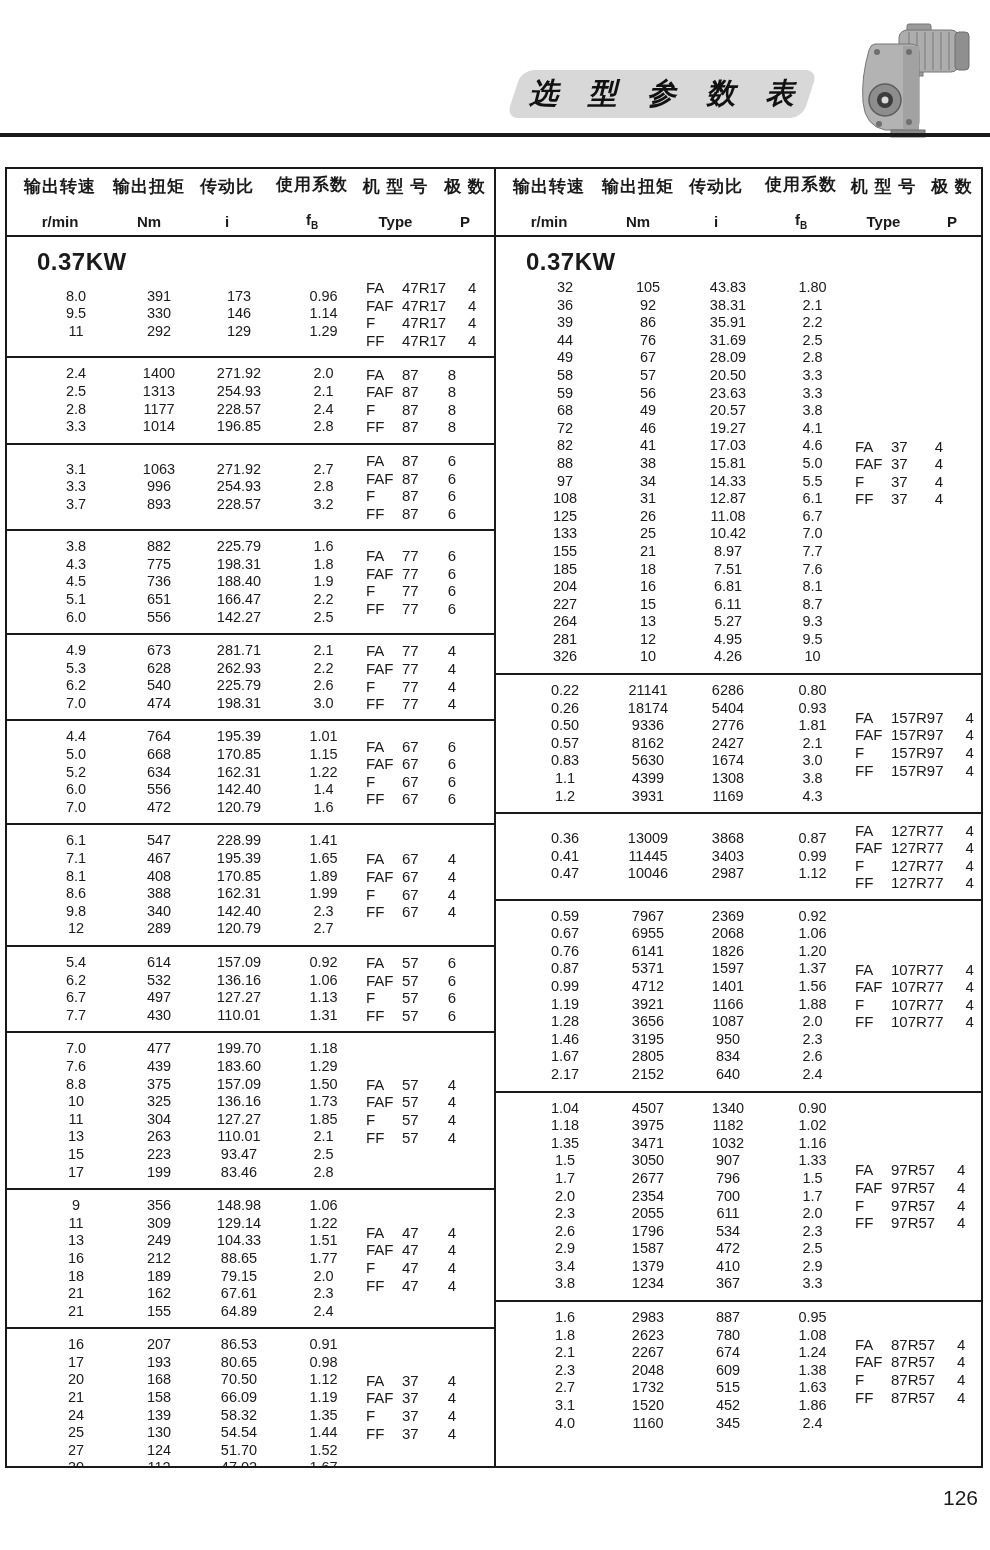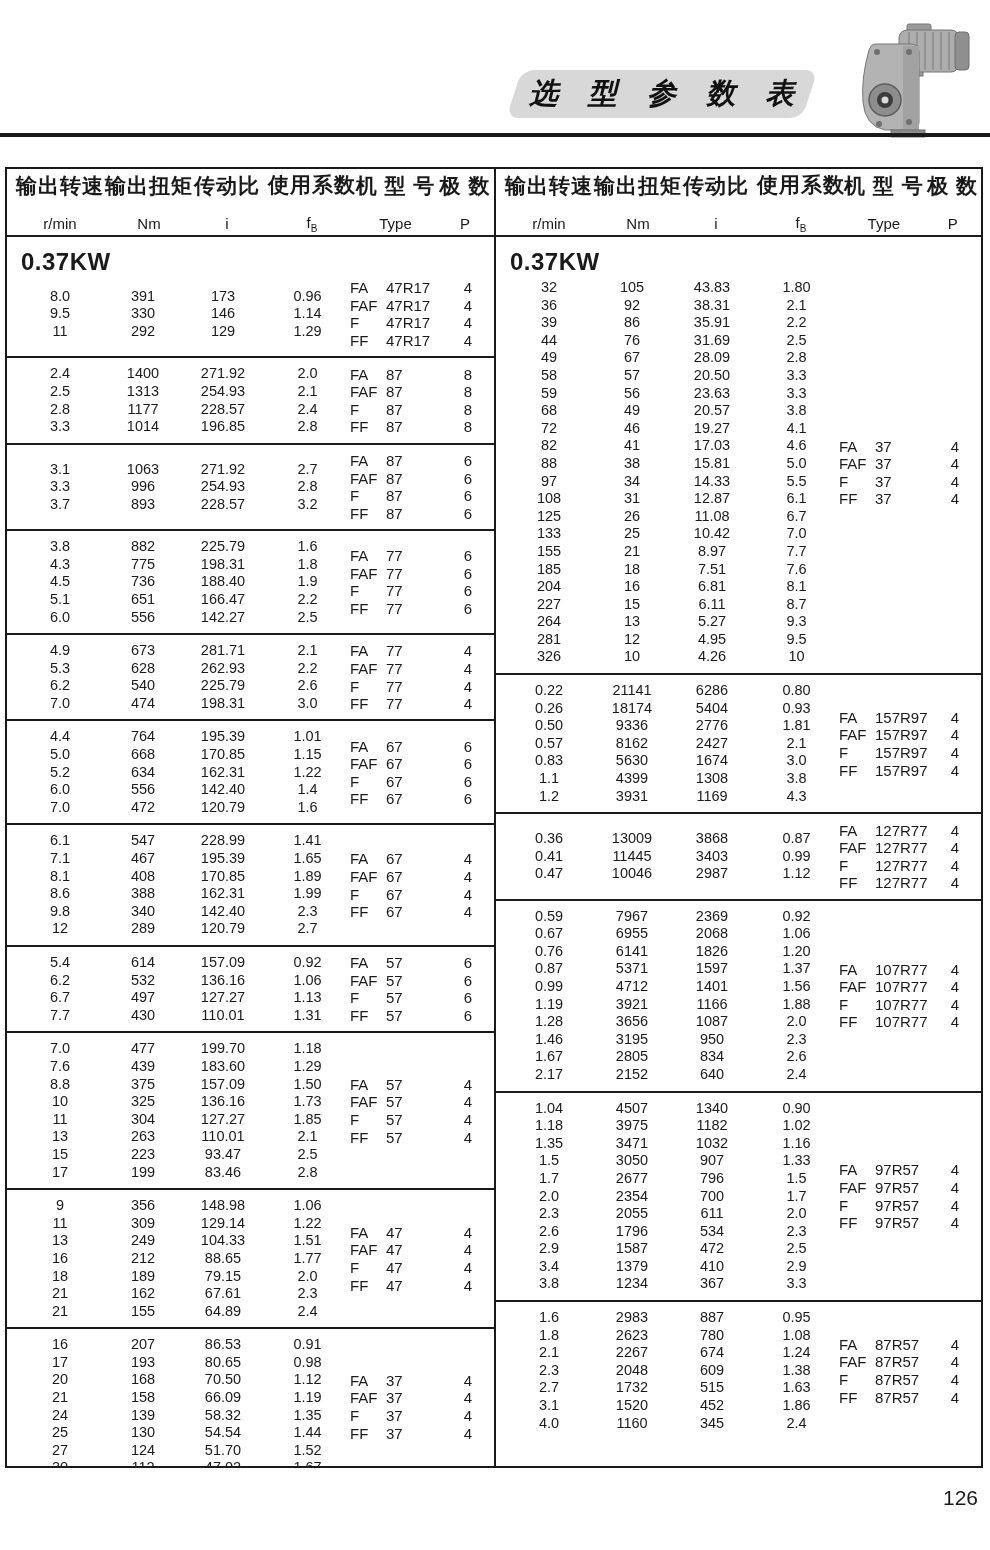--- a/index.html
+++ b/index.html
@@ -26,25 +26,25 @@
     border:2px solid #1a1a1a;display:flex;box-sizing:border-box;background:#fff;
   }
   .half{width:50%;display:flex;flex-direction:column;box-sizing:border-box;}
   .half.right{border-left:2px solid #1a1a1a;}
   .thead{
     height:66px;border-bottom:2px solid #1a1a1a;
     display:grid;grid-template-columns:106px 72px 84px 86px 1fr 58px;
     align-items:center;
   }
   .th{display:flex;flex-direction:column;align-items:center;justify-content:center;gap:3px;}
-  .th .zh{font-size:21px;font-weight:bold;letter-spacing:1px;white-space:nowrap;}
-  .th .en{font-size:15px;font-weight:normal;margin-top:12px;}
+  .th .zh{font-size:17px;font-weight:bold;letter-spacing:1px;white-space:nowrap;}
+  .th .en{font-size:15px;font-weight:bold;margin-top:12px;}
   .th .en sub{font-size:10px;}
   .tbody{flex:1;display:flex;flex-direction:column;overflow:hidden;}
-  .block{border-bottom:2px solid #1a1a1a;padding:7px 0;}
+  .block{border-bottom:2px solid #1a1a1a;padding:7px 16px;}
   .tbody .block:last-child{border-bottom:none;}
   .section-title{font-size:24px;font-weight:bold;padding:4px 0 3px 14px;letter-spacing:0.5px;}
   .block-inner{display:flex;align-items:center;}
   .rows{width:335px;display:flex;flex-direction:column;}
   .row{height:17.6px;display:grid;grid-template-columns:106px 60px 100px 69px;}
   .cell{text-align:center;font-size:14.5px;line-height:17.6px;white-space:nowrap;}
   .types{flex:1;display:flex;flex-direction:column;justify-content:flex-start;}
   .type-row{height:17.6px;display:flex;align-items:center;font-size:15px;}
   .type-label{flex:1;padding-left:8px;display:flex;white-space:pre;}
   .type-pre{width:36px;}

